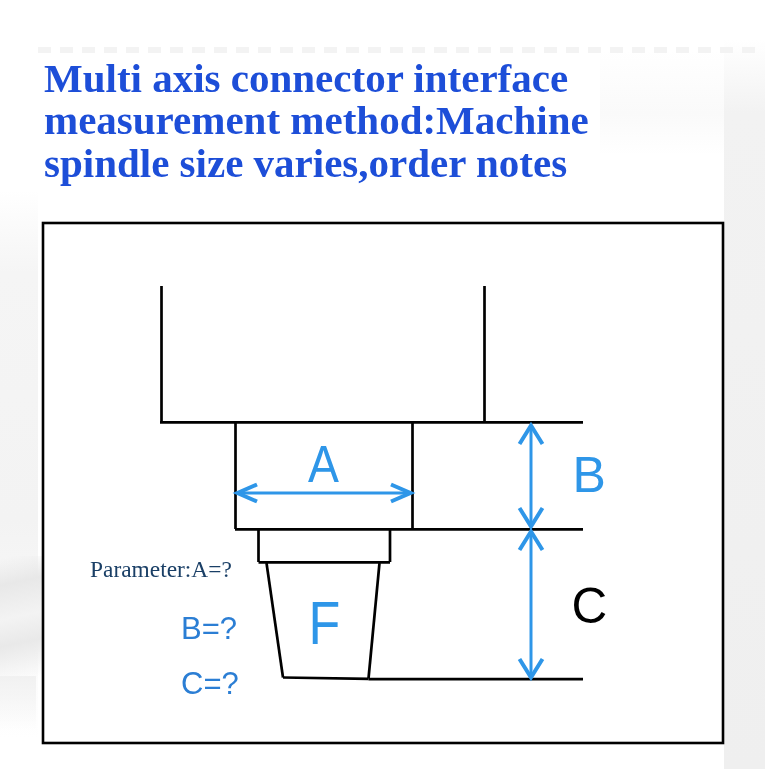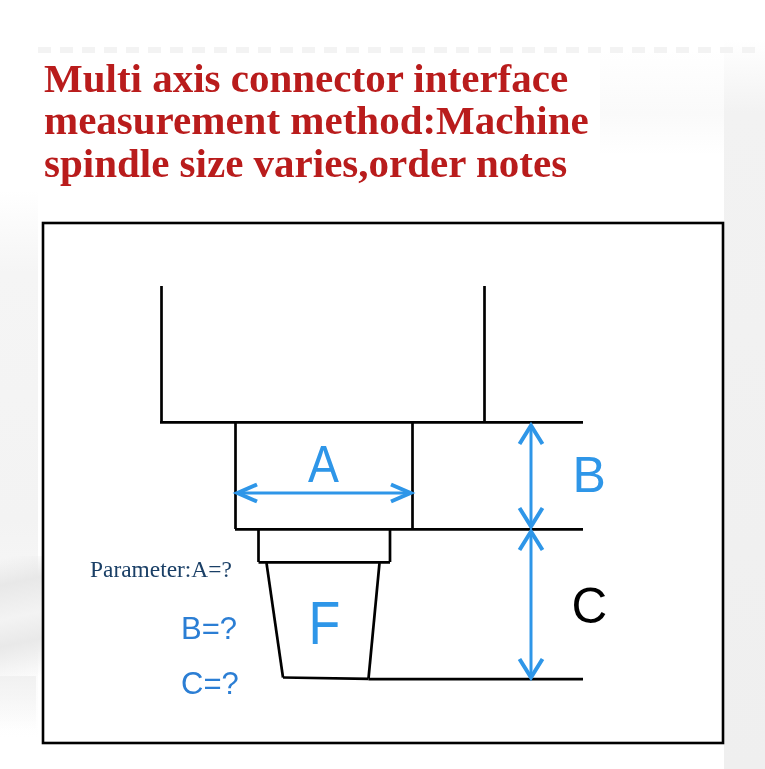--- a/index.html
+++ b/index.html
@@ -11,21 +11,21 @@
 <body>
 
 <div class="abs" style="left:724px;top:40px;width:41px;height:729px;background:linear-gradient(180deg,rgba(242,242,242,0) 0%,#f2f2f2 10%,#efefef 100%);"></div>
 <div class="abs" style="left:600px;top:50px;width:124px;height:105px;background:linear-gradient(180deg,rgba(250,250,250,0) 0%,#fafafa 60%,rgba(250,250,250,0) 100%);"></div>
 <div class="abs" style="left:0;top:190px;width:38px;height:550px;background:linear-gradient(180deg,rgba(245,245,245,0) 0%,#f5f5f5 15%,#f3f3f3 60%,rgba(245,245,245,0) 100%);"></div>
 <div class="abs" style="left:0;top:556px;width:42px;height:125px;background:linear-gradient(168deg,rgba(235,235,235,0) 2%,#e8e8e8 22%,#f3f3f3 48%,#e9e9e9 68%,rgba(240,240,240,0) 96%);"></div>
 <div class="abs" style="left:0;top:676px;width:36px;height:60px;background:linear-gradient(180deg,#f1f1f1 0%,rgba(245,245,245,0) 90%);"></div>
 
 <div class="abs" style="left:38px;top:47px;width:723px;height:6px;background:repeating-linear-gradient(90deg,#f3f3f3 0 13px,rgba(255,255,255,0) 13px 22px);"></div>
 
-<div class="abs" style="left:44px;top:57px;width:700px;font-family:'Liberation Serif',serif;font-weight:bold;font-size:41px;line-height:42.3px;color:#b91c1c;letter-spacing:0px;">Multi axis connector interface<br>measurement method:Machine<br>spindle size varies,order notes</div>
+<div class="abs" style="left:44px;top:57px;width:700px;font-family:'Liberation Serif',serif;font-weight:bold;font-size:41px;line-height:42.3px;color:#1d4ed8;letter-spacing:0px;">Multi axis connector interface<br>measurement method:Machine<br>spindle size varies,order notes</div>
 
 <svg class="abs" style="left:0;top:0;" width="765" height="769" viewBox="0 0 765 769">
 
   <rect x="43" y="223" width="680" height="520" fill="none" stroke="#000000" stroke-width="2.6"></rect>
 
   <g stroke="#000000" stroke-width="2.7" fill="none">
     <line x1="161.5" y1="286" x2="161.5" y2="423"></line>
     <line x1="484.5" y1="286" x2="484.5" y2="423"></line>
     <line x1="160" y1="422.3" x2="583" y2="422.3"></line>
     <line x1="235.5" y1="422" x2="235.5" y2="529"></line>

